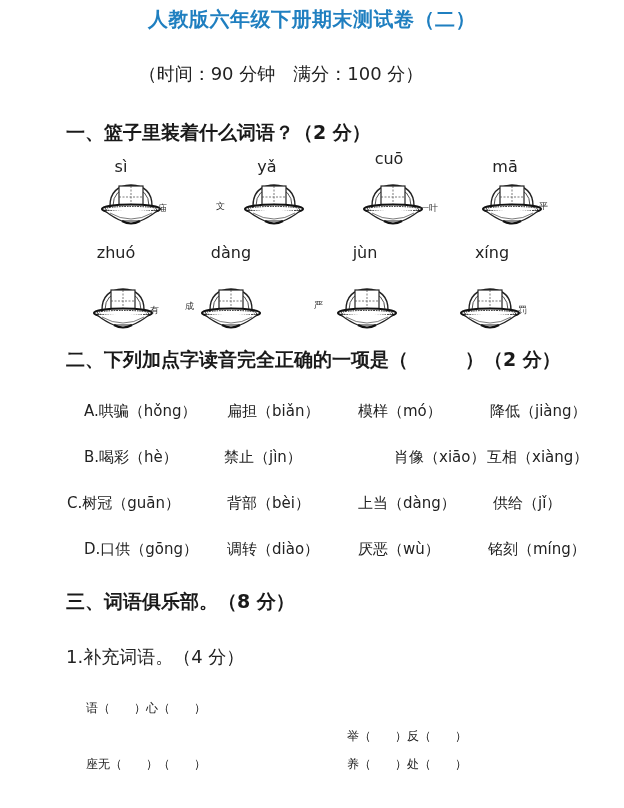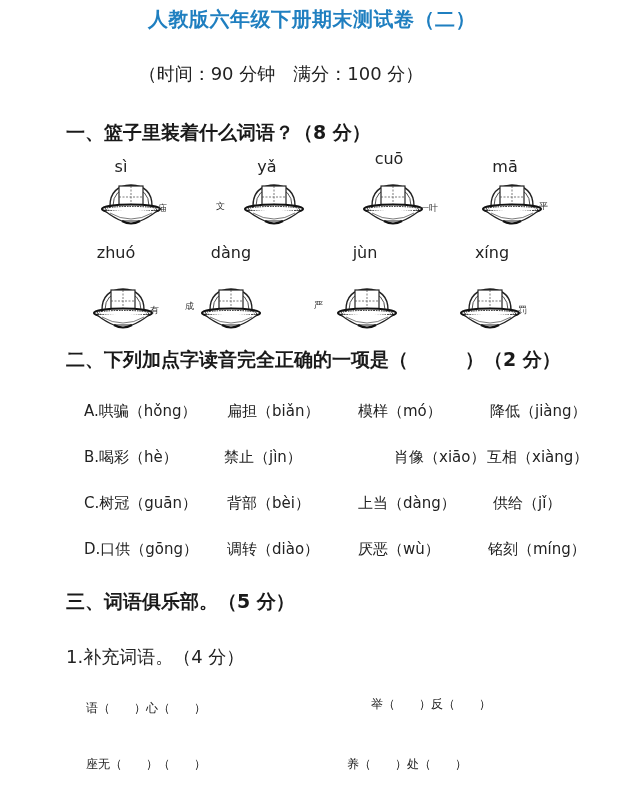--- a/index.html
+++ b/index.html
@@ -37,21 +37,21 @@
       <path d="M10 31 Q20 37 31 37 Q42 37 52 31" fill="none" stroke="#444" stroke-width="0.7"></path>
 
       <path d="M22 39 Q31 44 40 39" fill="none" stroke="#111" stroke-width="2.2"></path>
     </symbol>
   </defs>
 </svg>
 
 <div class="abs title">人教版六年级下册期末测试卷（二）</div>
 <div class="abs subtitle">（时间：90 分钟　满分：100 分）</div>
 
-<div class="abs section-heading" style="left:66px; top:120px;">一、篮子里装着什么词语？（8 分）</div>
+<div class="abs section-heading" style="left:66px; top:120px;">一、篮子里装着什么词语？（2 分）</div>
 
 <div>
 
   <div class="abs pinyin" style="left:121px; top:157px;">sì</div>
   <svg class="abs basket" style="left:100px; top:182px;">
       <use href="#basket"></use>
     </svg>
   <div class="abs side-char" style="left:158px; top:202px;">庙</div>
 
   <div class="abs pinyin" style="left:267px; top:157px;">yǎ</div>
@@ -103,32 +103,32 @@
   <div class="abs option" style="left:84px; top:402px;">A.哄骗（hǒng）</div>
   <div class="abs option" style="left:227px; top:402px;">扁担（biǎn）</div>
   <div class="abs option" style="left:358px; top:402px;">模样（mó）</div>
   <div class="abs option" style="left:490px; top:402px;">降低（jiàng）</div>
 
   <div class="abs option" style="left:84px; top:448px;">B.喝彩（hè）</div>
   <div class="abs option" style="left:224px; top:448px;">禁止（jìn）</div>
   <div class="abs option" style="left:358px; top:448px;margin-left:36px;">肖像（xiāo）</div>
   <div class="abs option" style="left:487px; top:448px;text-align:right;">互相（xiàng）</div>
 
-  <div class="abs option" style="left:84px; top:494px;text-align:right;">C.树冠（guān）</div>
+  <div class="abs option" style="left:67px; top:494px;text-align:right;">C.树冠（guān）</div>
   <div class="abs option" style="left:227px; top:494px;">背部（bèi）</div>
   <div class="abs option" style="left:358px; top:494px;">上当（dàng）</div>
   <div class="abs option" style="left:493px; top:494px;">供给（jǐ）</div>
 
   <div class="abs option" style="left:84px; top:540px;">D.口供（gōng）</div>
   <div class="abs option" style="left:227px; top:540px;">调转（diào）</div>
   <div class="abs option" style="left:358px; top:540px;">厌恶（wù）</div>
   <div class="abs option" style="left:488px; top:540px;">铭刻（míng）</div>
 </div>
 
-<div class="abs section-heading" style="left:66px; top:589px;">三、词语俱乐部。（5 分）</div>
+<div class="abs section-heading" style="left:66px; top:589px;">三、词语俱乐部。（8 分）</div>
 <div class="abs sub-heading" style="left:66px; top:645px;">1.补充词语。（4 分）</div>
 
 <div>
   <div class="abs fill-item" style="left:86px; top:700px;">语（　　）心（　　）</div>
-  <div class="abs fill-item" style="left:347px; top:696px;margin-left:24px;">举（　　）反（　　）</div>
+  <div class="abs fill-item" style="left:347px; top:728px;">举（　　）反（　　）</div>
   <div class="abs fill-item" style="left:86px; top:756px;">座无（　　）（　　）</div>
   <div class="abs fill-item" style="left:347px; top:756px;">养（　　）处（　　）</div>
 </div>
 
 </body></html>

